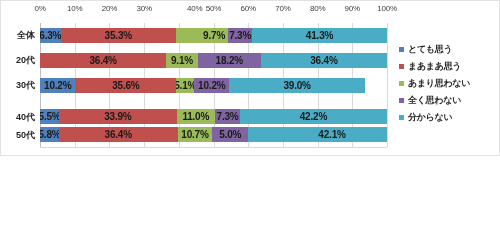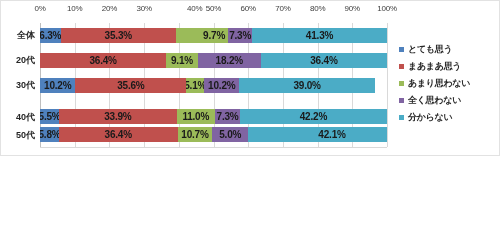--- a/index.html
+++ b/index.html
@@ -206,21 +206,21 @@
             <span class="seg-label">36.4%</span>
           </div>
         </div>
       </div>
       <div class="row" style="top: 54.5px;">
         <div class="row-label">30代</div>
         <div class="bar">
           <div class="seg" title="とても思う 10.2%" style="width: 35.394px; background: rgb(79, 129, 189);">
             <span class="seg-label">10.2%</span>
           </div>
-          <div class="seg" title="まあまあ思う 35.6%" style="width: 111px; background: rgb(192, 80, 77);">
+          <div class="seg" title="まあまあ思う 35.6%" style="width: 101px; background: rgb(192, 80, 77);">
             <span class="seg-label">35.6%</span>
           </div>
           <div class="seg" title="あまり思わない 5.1%" style="width: 17.697px; background: rgb(155, 187, 89);">
             <span class="seg-label">5.1%</span>
           </div>
           <div class="seg" title="全く思わない 10.2%" style="width: 35.394px; background: rgb(128, 100, 162);">
             <span class="seg-label">10.2%</span>
           </div>
           <div class="seg" title="分からない 39.0%" style="width: 135.33px; background: rgb(75, 172, 198);">
             <span class="seg-label">39.0%</span>

